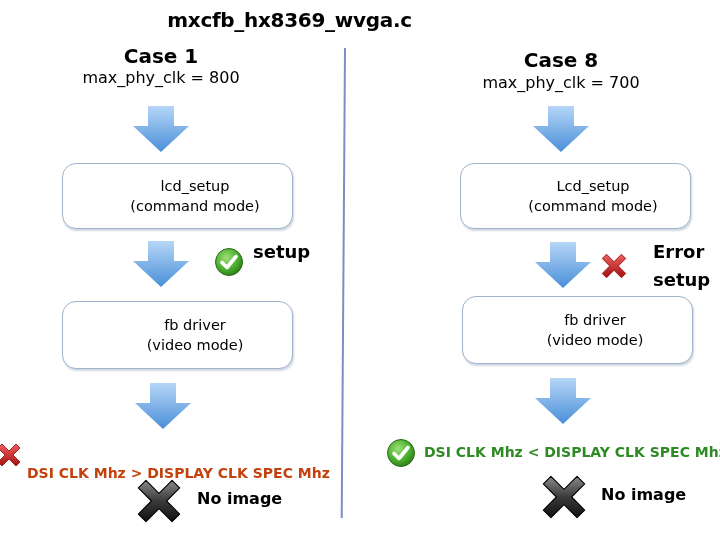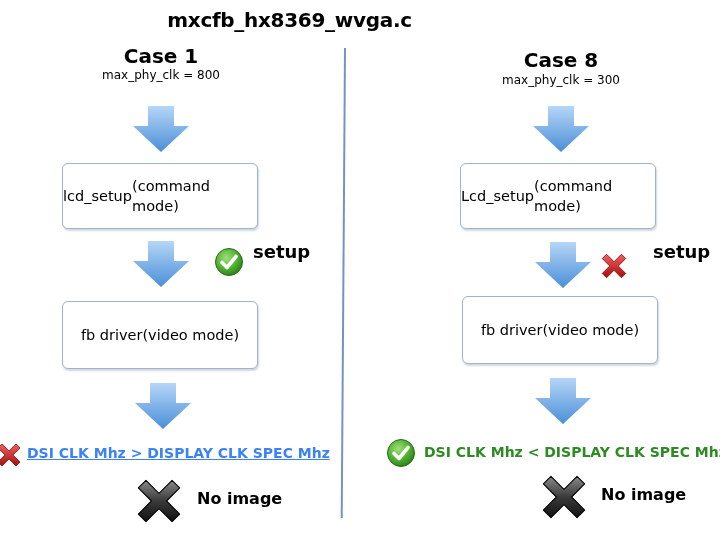--- a/index.html
+++ b/index.html
@@ -1,23 +1,23 @@
 <!DOCTYPE html>
 <html><head>
 <meta charset="utf-8">
 <style>
   html, body { margin:0; padding:0; }
   body { width:720px; height:540px; background:#ffffff; position:relative; overflow:hidden;
          font-family:"DejaVu Sans", "Liberation Sans", sans-serif; color:#000; }
   .abs { position:absolute; }
   .title { left:0; width:579px; top:8px; text-align:center; font-size:20px; font-weight:bold; letter-spacing:-0.3px; }
   .case-title { font-size:20px; font-weight:bold; text-align:center; width:200px; }
-  .case-sub { font-size:12px; text-align:center; width:220px; }
-  .box { border:1.5px solid #9fb3cc; border-radius:6px; background:#fff; box-shadow:1px 2px 2px rgba(120,140,170,0.35);
-         display:flex; flex-direction:row; justify-content:center; align-items:center; font-size:14.5px; line-height:20px; }
+  .case-sub { font-size:16px; text-align:center; width:220px; }
+  .box { border:1.5px solid #9fb3cc; border-radius:14px; background:#fff; box-shadow:1px 2px 2px rgba(120,140,170,0.35);
+         display:flex; flex-direction:column; justify-content:center; align-items:center; font-size:14.5px; line-height:20px;padding-left:35px; }
   .arrow { width:56px; height:46px; }
   .status-label { font-size:18px; font-weight:bold; line-height:28px; }
   .cond { font-size:14px; font-weight:bold; white-space:nowrap; }
   .noimg { font-size:16px; font-weight:bold; }
   .divider { left:344px; top:48px; width:2px; height:470px; background:#7592c4; transform:rotate(0.4deg); transform-origin:top; }
 </style>
 </head>
 <body>
 
 <svg width="0" height="0" style="position:absolute">
@@ -89,49 +89,50 @@
     <span>(video mode)</span>
   </div>
 
   <svg class="abs arrow" style="left:135px; top:383px;">
       <use href="#arrowSym"></use>
     </svg>
 
   <svg class="abs" style="left:-6px; top:440px; width:30px; height:30px;">
       <use href="#redXSym"></use>
     </svg>
-  <div class="abs cond" style="left:27px; top:445px; color:#3b82f6;text-decoration:underline;">DSI CLK Mhz &gt; DISPLAY CLK SPEC Mhz</div>
+  <div class="abs cond" style="left:27px; top:465px; color:#c2410c;">DSI CLK Mhz &gt; DISPLAY CLK SPEC Mhz</div>
 
   <svg class="abs" style="left:134px; top:476px; width:50px; height:50px;">
       <use href="#blackXSym"></use>
     </svg>
   <div class="abs noimg" style="left:197px; top:489px;">No image</div>
 </div>
 
 <div>
   <div class="abs case-title" style="left:461px; top:48px;">Case 8</div>
-  <div class="abs case-sub" style="left:451px; top:73px;">max_phy_clk = 300</div>
+  <div class="abs case-sub" style="left:451px; top:73px;">max_phy_clk = 700</div>
 
   <svg class="abs arrow" style="left:533px; top:106px;">
       <use href="#arrowSym"></use>
     </svg>
 
   <div class="abs box" style="left:460px; top:163px; width:194px; height:64px;">
     <span>Lcd_setup</span>
     <span>(command mode)</span>
   </div>
 
   <svg class="abs arrow" style="left:535px; top:242px;">
       <use href="#arrowSym"></use>
     </svg>
 
   <svg class="abs" style="left:598px; top:250px; width:32px; height:32px;">
       <use href="#redXSym"></use>
     </svg>
   <div class="abs status-label" style="left:653px; top:238px;">
+    <div>Error</div>
     <div>setup</div>
   </div>
 
   <div class="abs box" style="left:462px; top:296px; width:194px; height:66px;">
     <span>fb driver</span>
     <span>(video mode)</span>
   </div>
 
   <svg class="abs arrow" style="left:535px; top:378px;">
       <use href="#arrowSym"></use>

